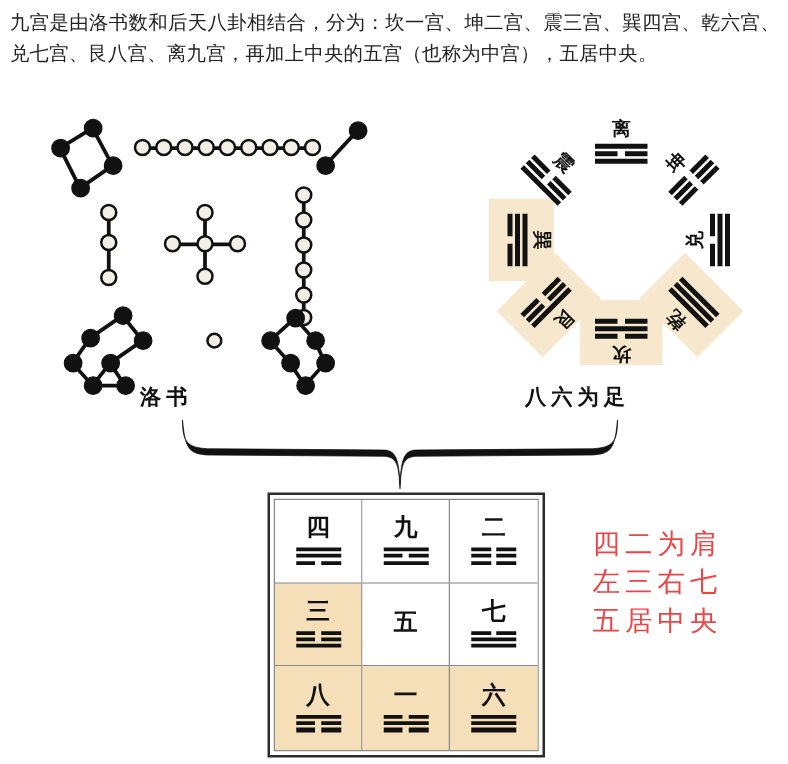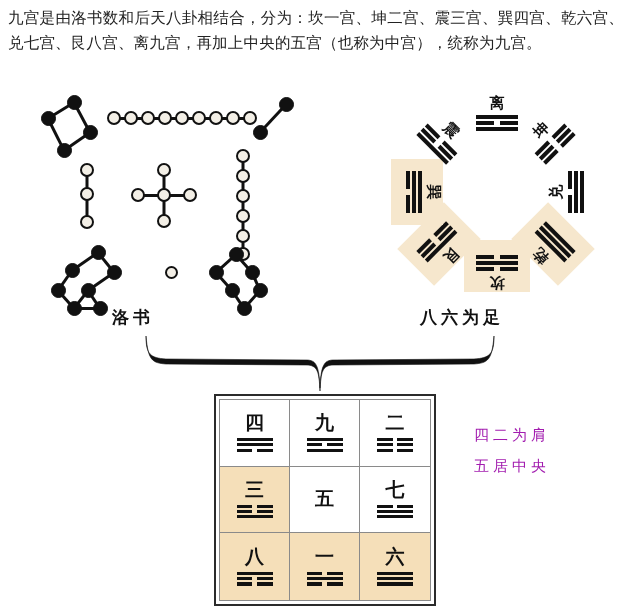--- a/index.html
+++ b/index.html
@@ -176,31 +176,31 @@
 
   
   #verse {
     position: absolute;
     left: 474px;
     top: 420px;
     width: 148px;
   }
   #verse .line {
     font-family: "DejaVu Sans", "Liberation Sans", sans-serif;
-    font-size: 15px;
+    font-size: 22px;
     line-height: 31px;
     letter-spacing: 4px;
-    color: #a21caf;
+    color: #ef4444;
     white-space: nowrap;
   }
 </style>
 </head>
 <body>
 
-<div id="intro">九宫是由洛书数和后天八卦相结合，分为：坎一宫、坤二宫、震三宫、巽四宫、乾六宫、兑七宫、艮八宫、离九宫，再加上中央的五宫（也称为中宫），统称为九宫。</div>
+<div id="intro">九宫是由洛书数和后天八卦相结合，分为：坎一宫、坤二宫、震三宫、巽四宫、乾六宫、兑七宫、艮八宫、离九宫，再加上中央的五宫（也称为中宫），五居中央。</div>
 
 <div id="luoshu">
     <div class="dotgroup" style="left: 0px; top: 0px; width: 100%; height: 100%;">
       <div class="link" style="left: 46px; top: 6.5px; width: 30.5287px; transform: rotate(148.392deg);"></div>
       <div class="link" style="left: 46px; top: 6.5px; width: 34px; transform: rotate(61.9275deg);"></div>
       <div class="link" style="left: 20px; top: 22.5px; width: 35.7771px; transform: rotate(63.4349deg);"></div>
       <div class="link" style="left: 62px; top: 36.5px; width: 31.6228px; transform: rotate(145.305deg);"></div>
       <div class="dot black" style="left: 38.5px; top: 0.5px; width: 15px; height: 15px;"></div>
       <div class="dot black" style="left: 12.5px; top: 16.5px; width: 15px; height: 15px;"></div>
       <div class="dot black" style="left: 54.5px; top: 30.5px; width: 15px; height: 15px;"></div>
@@ -512,14 +512,15 @@
           <div class="bar"></div>
           <div class="bar"></div>
           <div class="bar"></div>
         </div>
       </div>
     </div>
 </div>
 
 <div id="verse">
     <div class="line">四二为肩</div>
+    <div class="line">左三右七</div>
     <div class="line">五居中央</div>
   </div>
 
 </body></html>

